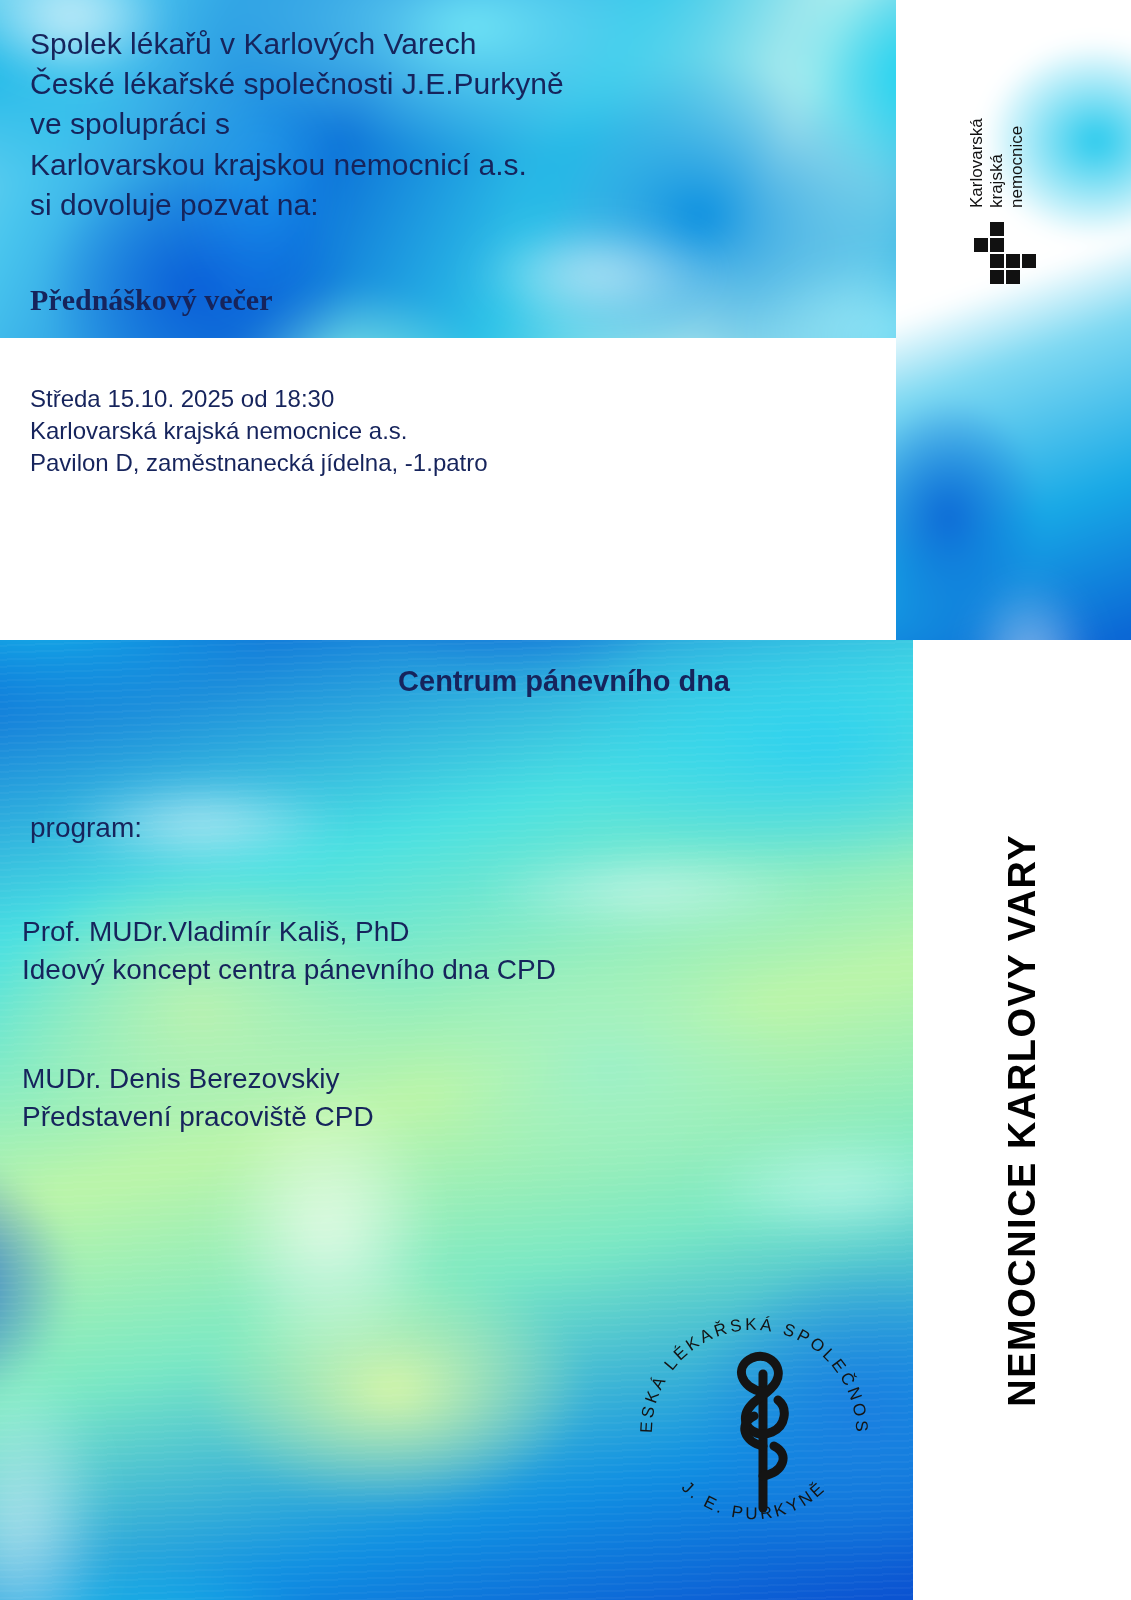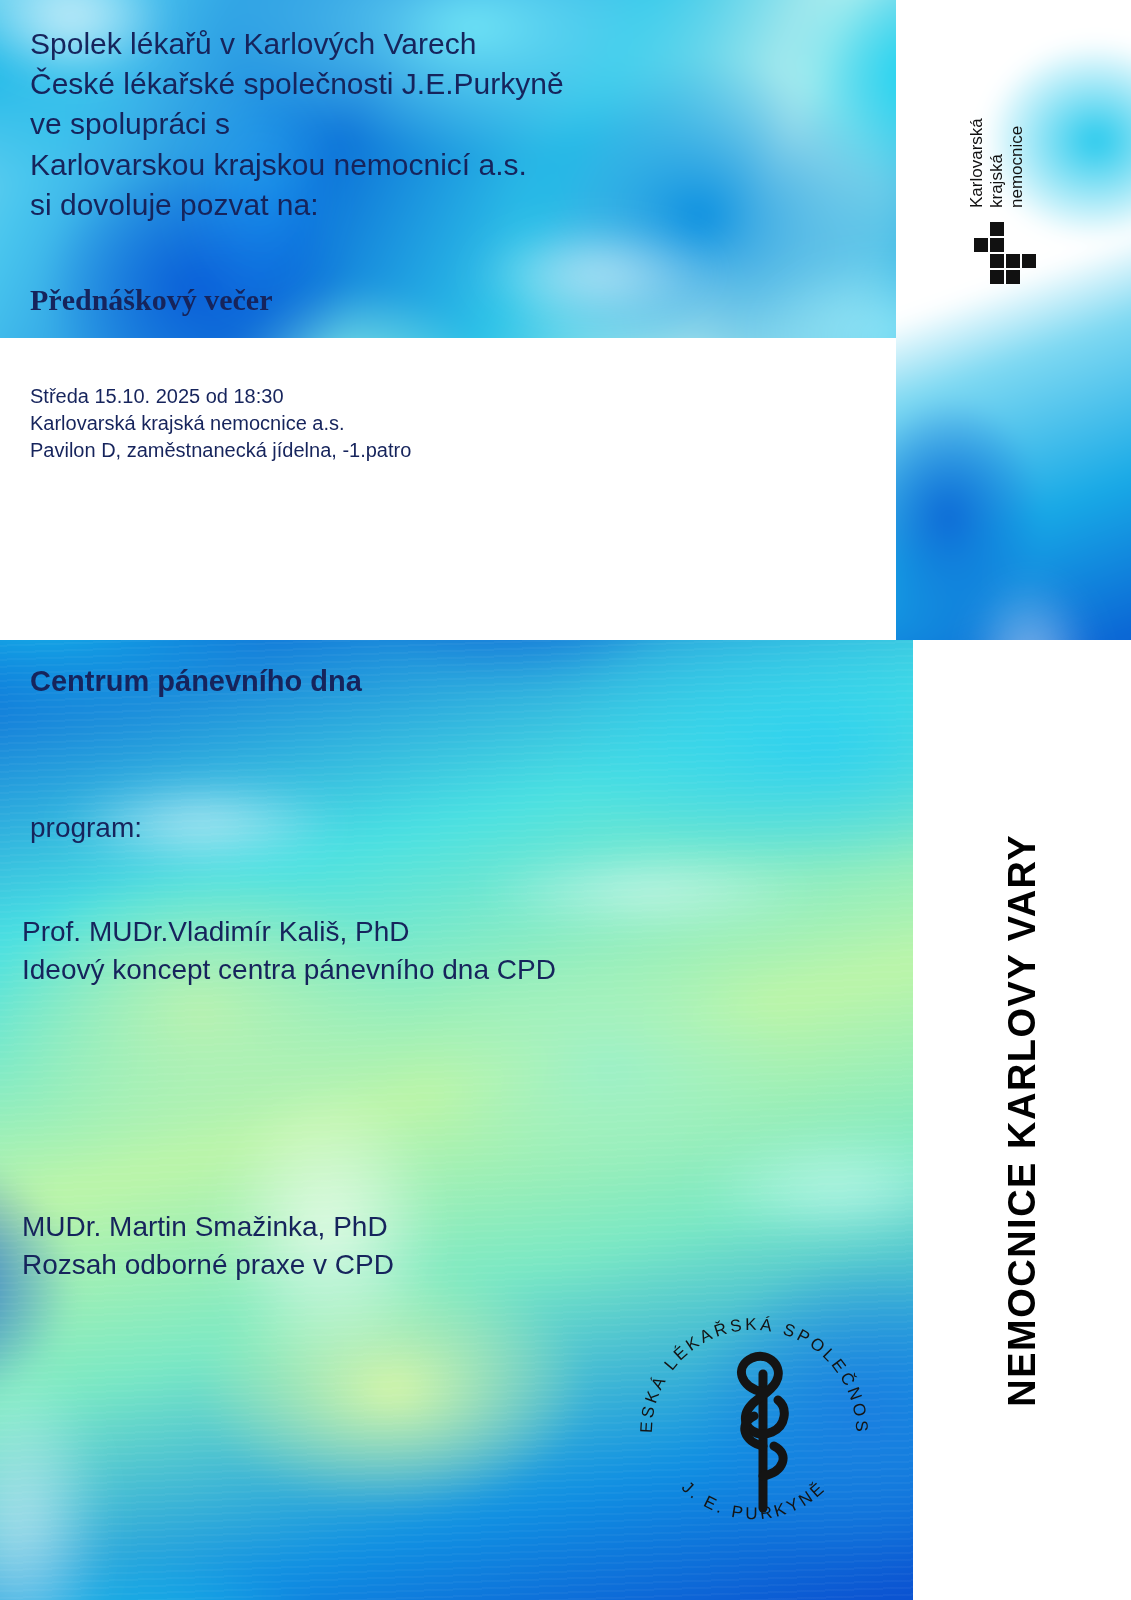--- a/index.html
+++ b/index.html
@@ -126,26 +126,27 @@
     font-size: 30px;
   }
   #header-title {
     left: 30px; top: 280px; width: 700px;
     font-size: 30px;
     font-weight: bold;
     font-family: Liberation Serif, serif;
   }
   #event-block {
     left: 30px; top: 383px; width: 820px;
-    font-size: 20px;
+    font-size: 24px;
   }
   #section-title {
     left: 30px; top: 662px; width: 700px;
     font-size: 29px;
     font-weight: bold;
+    text-align: right;
   }
   #program-label {
     left: 30px; top: 773px; width: 400px;
     font-size: 28px;
     margin-top: 36px;
   }
   .speaker {
     position: absolute;
     left: 22px;
     width: 760px;
@@ -257,23 +258,23 @@
 Karlovarská krajská nemocnice a.s.
 Pavilon D, zaměstnanecká jídelna, -1.patro</div>
 
   <div class="txt" id="section-title">Centrum pánevního dna</div>
 
   <div class="txt" id="program-label">program:</div>
 
   <div class="speaker" id="speaker-0">Prof. MUDr.Vladimír Kališ, PhD
 Ideový koncept centra pánevního dna CPD</div>
 
-
-  <div class="speaker" id="speaker-2">MUDr. Martin Smažinka, PhD
-Rozsah odborné praxe v CPD</div>
+  <div class="speaker" id="speaker-1">MUDr. Denis Berezovskiy
+Představení pracoviště CPD</div>
+
 
   <div id="vertical-text">
     <span>NEMOCNICE KARLOVY VARY</span>
   </div>
 
   <div id="kkn-logo">
     <div class="kkn-words">
       <span>Karlovarská</span>
       <span>krajská</span>
       <span>nemocnice</span>

